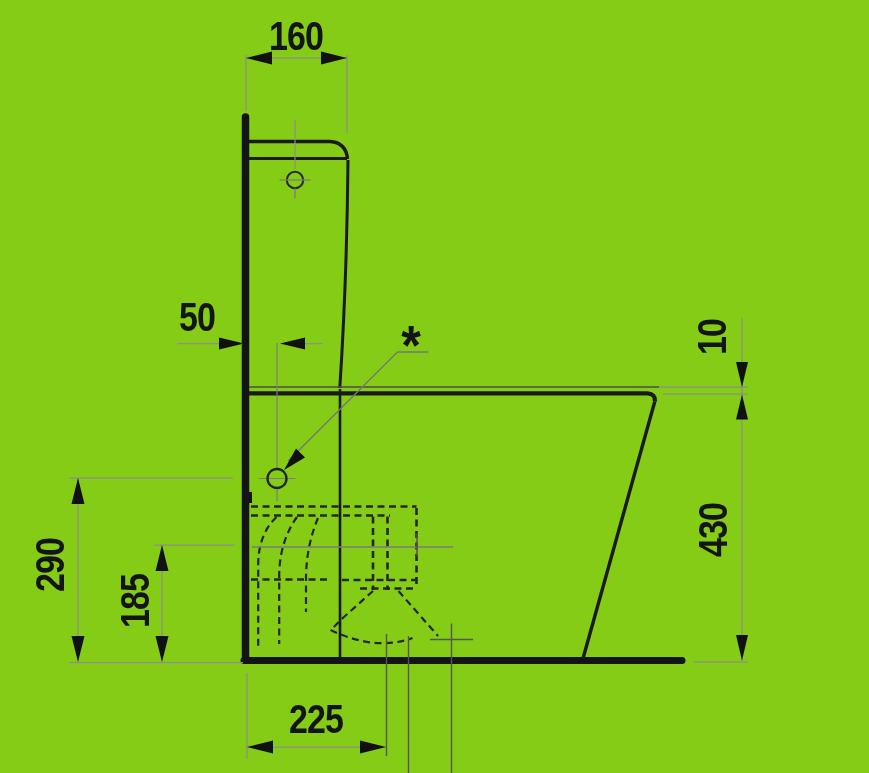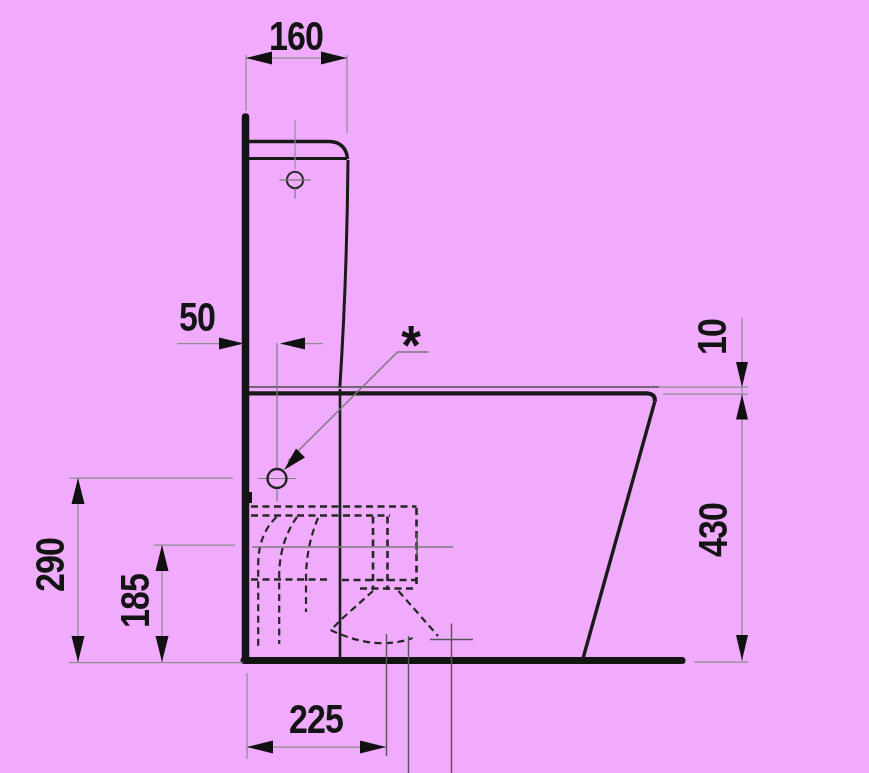--- a/index.html
+++ b/index.html
@@ -1,19 +1,19 @@
 <!DOCTYPE html>
 <html><head>
 <meta charset="utf-8">
 <style>
   html,body{margin:0;padding:0;background:#fff;}
   #stage{
     position:relative;
     width:869px;height:773px;
-    background:#f0abfc;
+    background:#84cc16;
     overflow:hidden;
     font-family:"Liberation Sans",sans-serif;
   }
   #linework{position:absolute;left:0;top:0;}
   .lbl{
     position:absolute;
     font-family:"Liberation Sans",sans-serif;
     font-weight:700;
     font-size:40px;
     line-height:1;

